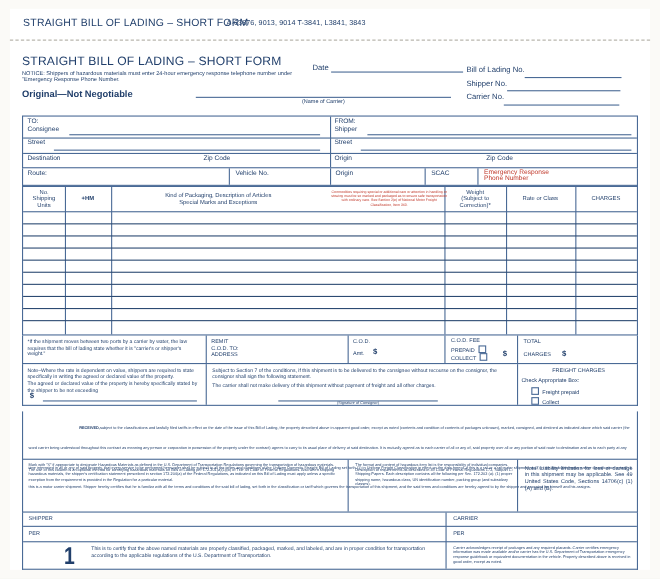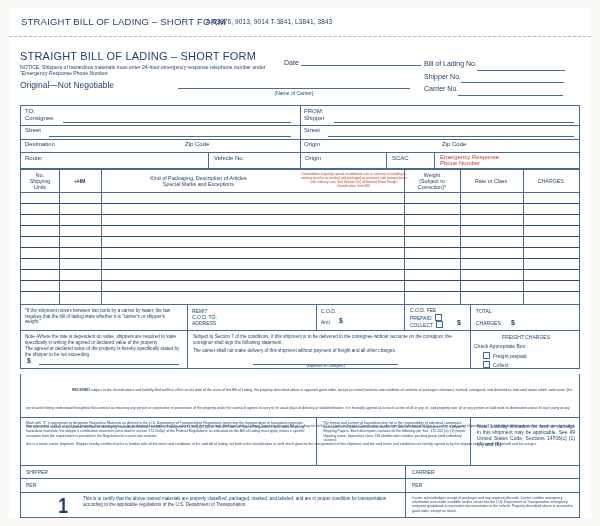--- a/index.html
+++ b/index.html
@@ -18,21 +18,21 @@
 
   
   .topstrip{position:absolute;left:9px;top:8px;width:582px;height:28px;
      border-bottom:1px dashed #b9b7ae;}
   .topstrip .t1{position:absolute;left:12px;top:8px;font-size:9.5px;letter-spacing:.2px;}
   .topstrip .t2{position:absolute;left:197px;top:10px;font-size:6.5px;letter-spacing:.1px;}
 
   
   .title{position:absolute;left:20px;top:50px;font-size:11px;letter-spacing:.2px;}
   .notice{position:absolute;left:20px;top:64px;width:255px;font-size:5.1px;line-height:6.4px;}
-  .orig{position:absolute;left:20px;top:80px;font-size:8.5px;font-weight:normal;}
+  .orig{position:absolute;left:20px;top:80px;font-size:8.5px;font-weight:bold;}
 
   .dateline{position:absolute;left:284px;top:58px;font-size:7px;}
   .dateline .lbl{display:inline-block;}
   .ln{display:inline-block;border-bottom:1px solid #4a6a96;height:7px;vertical-align:bottom;}
 
   .rightfields{position:absolute;left:424px;top:58px;font-size:7px;line-height:12.5px;}
   .rightfields div{white-space:nowrap;}
 
   .carrierline{position:absolute;left:178px;top:88px;width:232px;border-bottom:1px solid #4a6a96;}
   .carriercap{position:absolute;left:178px;top:90px;width:232px;text-align:center;font-size:5px;}

